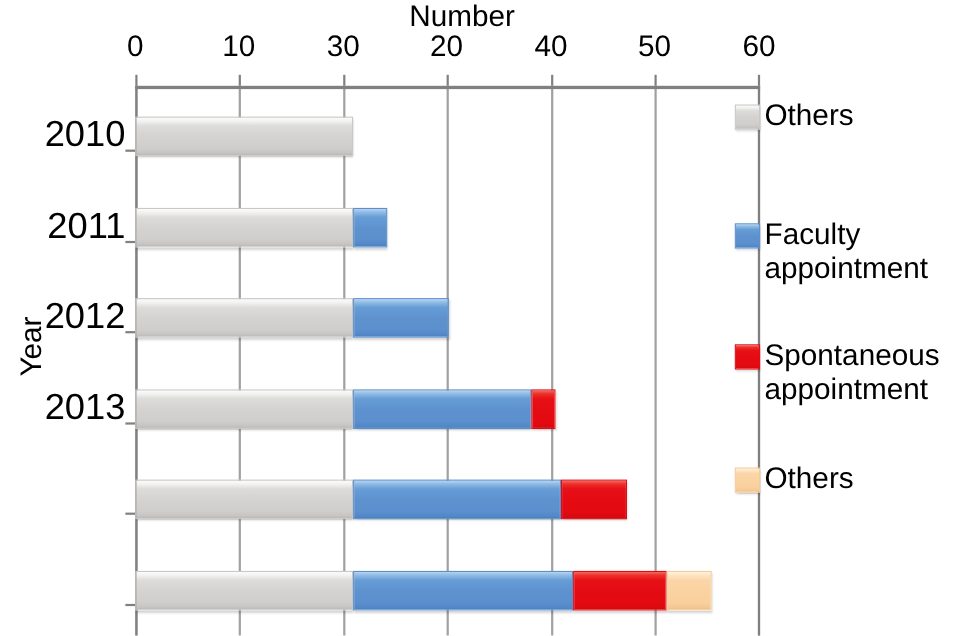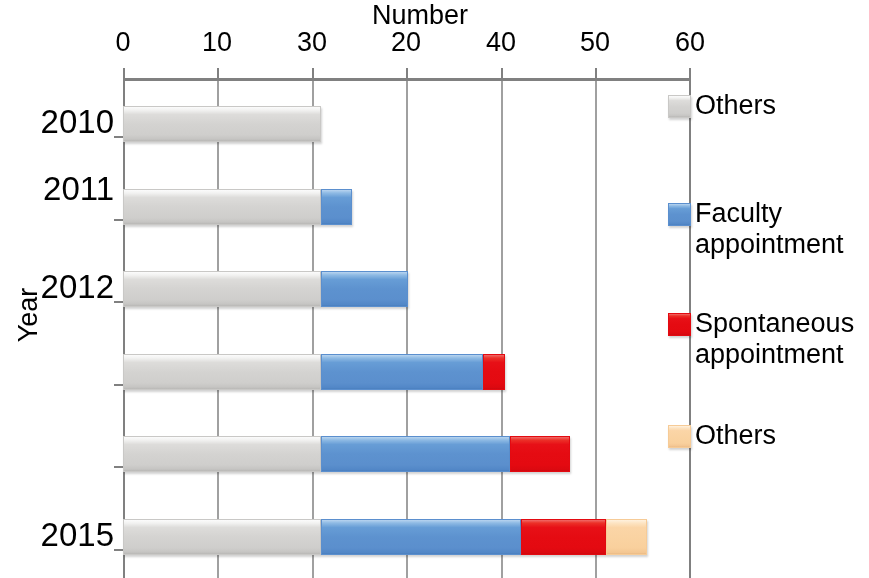--- a/index.html
+++ b/index.html
@@ -203,23 +203,23 @@
 
   <div class="xtick-label" style="left:123px">0</div>
   <div class="xtick-label" style="left:217px">10</div>
   <div class="xtick-label" style="left:312px">30</div>
   <div class="xtick-label" style="left:406px">20</div>
   <div class="xtick-label" style="left:501px">40</div>
   <div class="xtick-label" style="left:595px">50</div>
   <div class="xtick-label" style="left:690px">60</div>
 
   <div class="ytick-label" style="top:107px">2010</div>
-  <div class="ytick-label" style="top:174px">2011</div>
+  <div class="ytick-label" style="top:190px">2011</div>
   <div class="ytick-label" style="top:272px">2012</div>
-  <div class="ytick-label" style="top:520px">2015</div>
+  <div class="ytick-label" style="top:355px">2013</div>
 
   <div id="plot">
 
     <div class="gridline" style="left:0px"></div>
     <div class="gridline" style="left:94px"></div>
     <div class="gridline" style="left:189px"></div>
     <div class="gridline" style="left:283px"></div>
     <div class="gridline" style="left:378px"></div>
     <div class="gridline" style="left:472px"></div>
     <div class="gridline" style="left:566px"></div>

